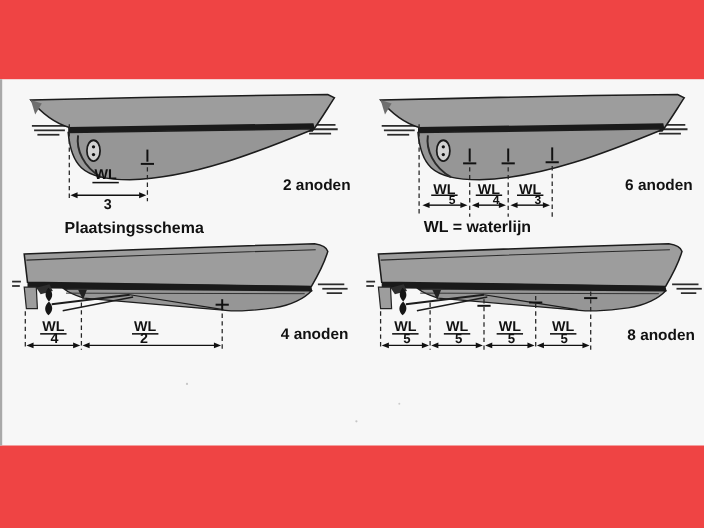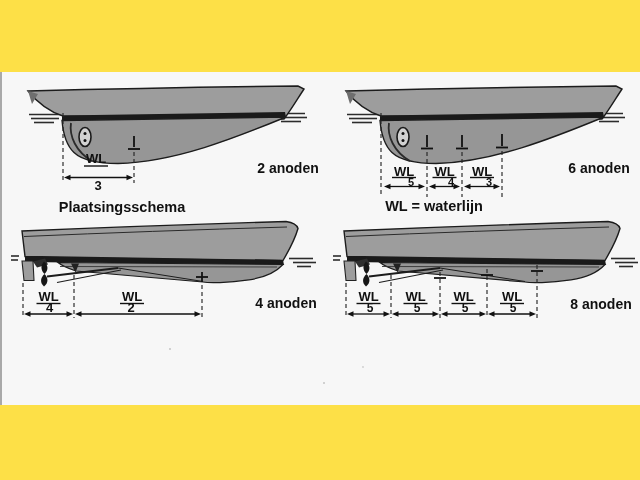--- a/index.html
+++ b/index.html
@@ -1,16 +1,16 @@
 <!DOCTYPE html>
 <html><head>
 <meta charset="utf-8">
 <style>
   html,body{margin:0;padding:0;background:#ffffff;}
-  .stage{position:relative;width:640px;height:480px;background:#fde047;overflow:hidden;}
+  .stage{position:relative;width:640px;height:480px;background:#ef4444;overflow:hidden;}
   svg{position:absolute;left:0;top:0;}
   text{font-family:"Liberation Sans","DejaVu Sans",sans-serif;font-weight:bold;fill:#111;text-anchor:middle;}
   .f13{font-size:13px;}
   .f11{font-size:11px;}
   .f12{font-size:12px;}
   .f14{font-size:14px;}
   .f145{font-size:14.5px;}
   .dash{stroke:#262626;stroke-width:1.15;stroke-dasharray:4 3;fill:none;}
   .dim{stroke:#111;stroke-width:1.3;}
   .bar{stroke:#111;stroke-width:1.4;}

